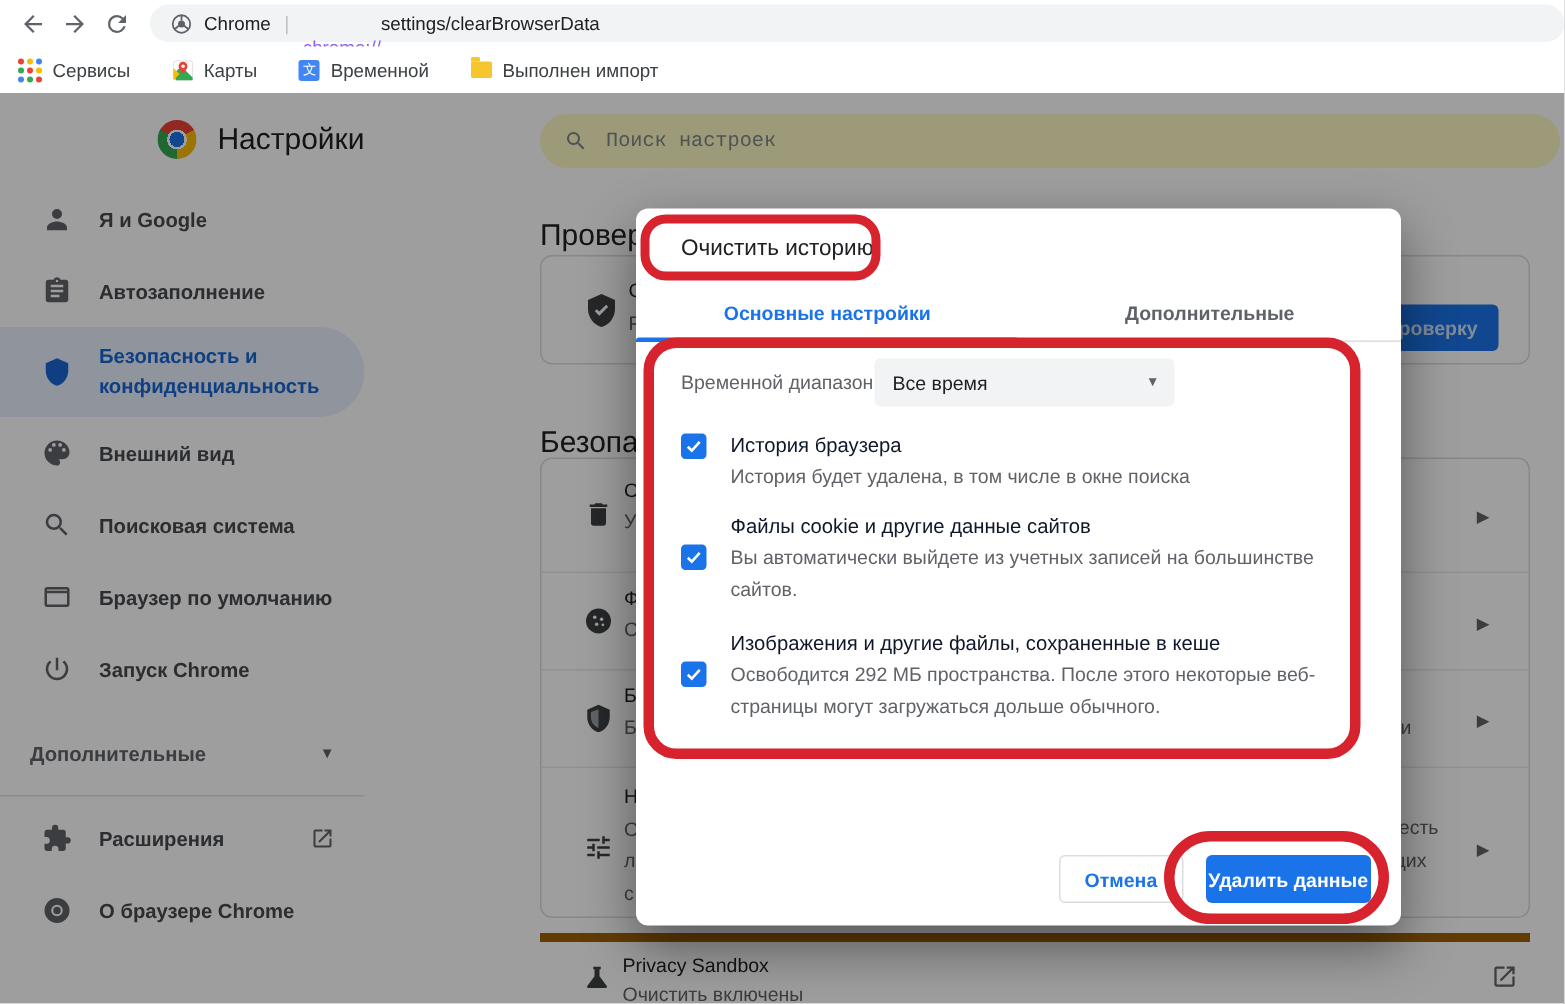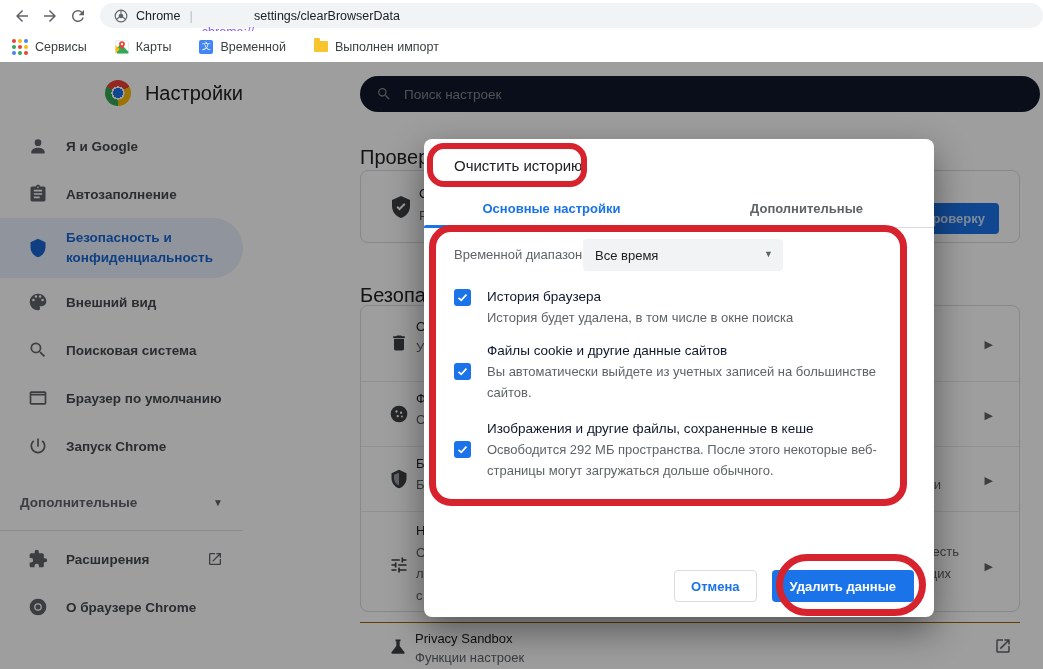--- a/index.html
+++ b/index.html
@@ -34,39 +34,39 @@
   .nav-item .ic { width:20px; height:20px; flex:0 0 auto; color:#5f6368; }
   .nav-item.selected { height:60px; background:#e8f0fe; border-radius:0 30px 30px 0; color:#1967d2; }
   .nav-item.selected .ic { color:#1967d2; }
   .nav-item.selected .lbl { width:150px; line-height:1.5; }
   .nav-more { display:flex; align-items:center; justify-content:space-between; height:48px; padding:0 20px 0 20px; margin-top:8px; font-size:13.5px; font-weight:bold; color:#5f6368; }
   .nav-divider { border-top:1px solid #e0e0e0; margin:4px 0; }
   .nav-item .spacer { flex:1; }
   .nav-item .trail { margin-right:20px; color:#5f6368; }
 
   .content { position:absolute; left:243px; top:0; right:0; height:100%; background:#fff; }
-  .search-pill { position:absolute; left:117px; top:14px; width:680px; height:36px; background:#0f172a; border-radius:18px; display:flex; align-items:center; padding:0 16px; gap:12px; color:#80868b; font-size:13.5px; }
+  .search-pill { position:absolute; left:117px; top:14px; width:680px; height:36px; background:#fef9c3; border-radius:18px; display:flex; align-items:center; padding:0 16px; gap:12px; color:#80868b; font-size:13.5px;font-family:Liberation Mono, monospace; }
   .main-col { position:absolute; left:117px; top:0; width:660px; height:100%; }
   .sect-head { position:absolute; font-size:20px; color:#202124; }
   .card { position:absolute; left:0; width:660px; background:#fff; border:1px solid #dadce0; border-radius:8px; }
   .card1 { top:108px; height:73px; }
   .card1 .ic { position:absolute; left:28px; top:24px; width:24px; height:24px; color:#3c4043; }
   .frag { position:absolute; font-size:13px; color:#202124; white-space:nowrap; }
   .frag.sub { color:#5f6368; }
   .run-btn { position:absolute; right:20px; top:32px; width:140px; height:31px; background:#1a73e8; border-radius:4px; }
   .run-btn span { position:absolute; right:14px; top:8px; color:#cfe0f7; font-size:13px; font-weight:bold; white-space:nowrap; }
   .card2 { top:243px; height:307px; }
   .c2row { position:relative; }
   .c2row + .c2row { border-top:1px solid #e8eaed; }
   .c2row .ic { position:absolute; left:28px; width:20px; height:20px; color:#3c4043; }
   .c2row .lines { position:absolute; left:55px; top:10px; font-size:13px; color:#202124; line-height:21px; }
   .c2row .lines .d { color:#5f6368; }
   .c2row .caret { position:absolute; right:26px; color:#5f6368; font-size:11px; }
   .rfrag { position:absolute; font-size:13px; color:#5f6368; white-space:nowrap; }
-  .privacy-row { position:absolute; left:0; top:560px; width:660px; border-top:1px solid #a16207; height:47px; }
+  .privacy-row { position:absolute; left:0; top:560px; width:660px; border-top:6px solid #a16207; height:47px; }
   .privacy-row .ic { position:absolute; left:28px; top:14px; width:20px; height:20px; color:#3c4043; }
   .privacy-row .t1 { position:absolute; left:55px; top:8px; font-size:13px; color:#202124; }
   .privacy-row .t2 { position:absolute; left:55px; top:27px; font-size:13px; color:#5f6368; }
   .privacy-row .ext { position:absolute; right:8px; top:14px; width:18px; height:18px; color:#5f6368; }
 
   .overlay { position:absolute; inset:0; background:rgba(0,0,0,0.38); }
 
   
   .dialog { position:absolute; left:424px; top:139px; width:510px; height:478px; background:#fff; border-radius:8px; box-shadow:0 14px 36px rgba(0,0,0,.45); z-index:10; }
   .dlg-title { position:absolute; left:30px; top:18px; font-size:15px; color:#202124; }
@@ -81,21 +81,21 @@
   .cbrow { position:absolute; left:30px; width:450px; }
   .cb { position:absolute; left:0; top:2px; width:17px; height:17px; background:#1a73e8; border-radius:3px; display:flex; align-items:center; justify-content:center; }
   .cbrow.mid .cb { top:22px; }
   .cbtxt { margin-left:33px; width:424px; }
   .cbtxt .t { font-size:13.5px; color:#0f172a; line-height:19px; }
   .cbtxt .d { font-size:13px; color:#5f6368; line-height:21px; margin-top:1px; }
   .r1 { top:148px; } .r2 { top:202px; } .r3 { top:280px; }
   .dlg-footer { position:absolute; right:20px; bottom:15px; display:flex; gap:15px; }
   .btn { height:32px; border-radius:4px; font-size:13px; font-weight:bold; display:flex; align-items:center; justify-content:center; padding:0 16px; }
   .btn.ghost { border:1px solid #dadce0; color:#1a73e8; background:#fff; }
-  .btn.primary { background:#1a73e8; color:#fff; padding:0 18px; }
+  .btn.primary { background:#1a73e8; color:#fff; padding:0 2px; }
 
   
   .ring { position:absolute; border:6px solid #d6232e; pointer-events:none; z-index:20; }
   .ring-title { left:427px; top:143px; width:160px; height:44px; border-radius:17px; }
   .ring-content { left:429px; top:225px; width:478px; height:281px; border-width:7px; border-radius:22px; }
   .ring-button { left:776px; top:554px; width:150px; height:62px; border-width:7px; border-radius:31px; }
 
   svg { display:block; }
 </style>
 </head>
@@ -350,21 +350,21 @@
           </div>
         </div>
 
         <div class="privacy-row">
           <span class="ic">
               <svg viewBox="0 0 24 24" fill="currentColor">
                 <path d="M19.8,18.4 14,10.67V5h1V3H9v2h1v5.67L4.2,18.4A1,1 0 0,0 5,20h14a1,1 0 0,0 .8-1.6z"></path>
               </svg>
             </span>
           <span class="t1">Privacy Sandbox</span>
-          <span class="t2">Функции настроек</span>
+          <span class="t2">Очистить включены</span>
           <span class="ext">
               <svg viewBox="0 0 24 24" fill="currentColor">
                 <path d="M19,19H5V5h7V3H5C3.9,3 3,3.9 3,5v14c0,1.1 .9,2 2,2h14c1.1,0 2-.9 2-2v-7h-2V19zM14,3v2h3.59l-9.83,9.83 1.41,1.41L19,6.41V10h2V3H14z"></path>
               </svg>
             </span>
         </div>
       </div>
     </div>
 
     <div class="overlay"></div>

